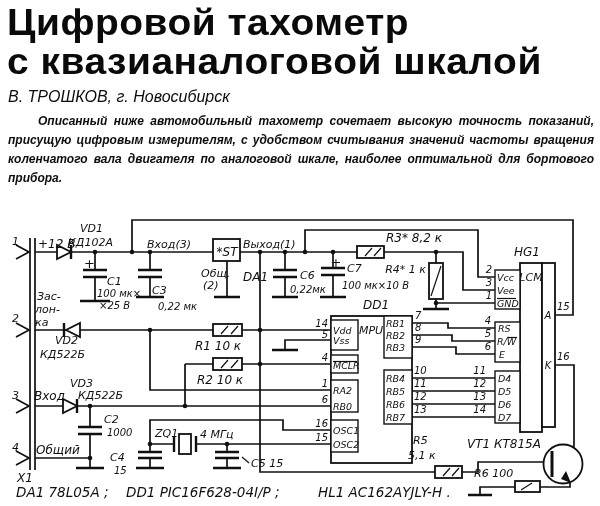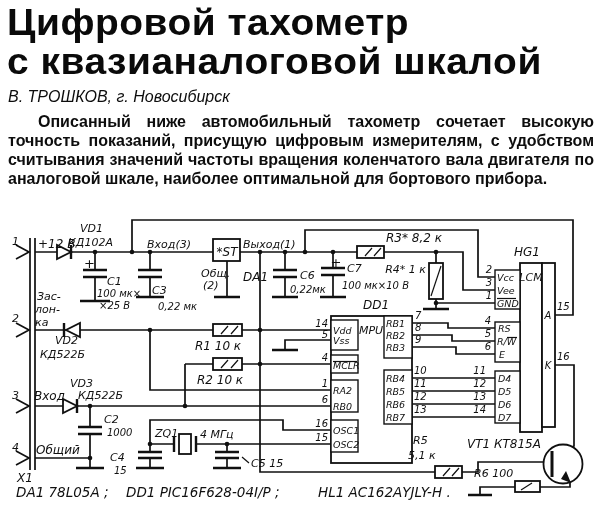--- a/index.html
+++ b/index.html
@@ -2,22 +2,22 @@
 <html><head>
 <meta charset="utf-8">
 <style>
   html,body{margin:0;padding:0;background:#ffffff;}
   .page{position:relative;width:597px;height:506px;background:#ffffff;overflow:hidden;
         font-family:"Liberation Sans",sans-serif;color:#0d0d0d;}
   .title{position:absolute;left:7px;font-weight:bold;font-size:36px;letter-spacing:.5px;
          transform:scaleX(1.08);transform-origin:0 0;white-space:nowrap;color:#0a0a0a;}
   #title1{top:2px;} #title2{top:41px;}
   .author{position:absolute;left:8px;top:88px;font-size:16px;font-weight:normal;font-style:italic;}
-  .lead{position:absolute;left:8px;top:112px;width:586px;margin:0;font-size:16px;line-height:19px;
-        font-weight:bold;text-align:justify;text-indent:30px;}
+  .lead{position:absolute;left:8px;top:112px;width:586px;margin:0;font-size:12px;line-height:19px;
+        font-weight:bold;font-style:italic;text-align:justify;text-indent:30px;}
   .schematic{position:absolute;left:0;top:210px;}
   svg text{font-family:"DejaVu Sans",sans-serif;font-style:italic;fill:#101010;}
   .t9{font-size:9.5px;}.t10{font-size:10px;}.t11{font-size:11px;}.t12{font-size:12px;}
   .t13{font-size:13px;}.cap{font-size:13.5px;}
   .w{fill:none;stroke:#101010;stroke-width:1.7;}
   .w1{fill:none;stroke:#101010;stroke-width:1.2;}
   .w2{fill:none;stroke:#101010;stroke-width:2.4;}
   .box{fill:#ffffff;stroke:#101010;stroke-width:1.8;}
   .box2{fill:#ffffff;stroke:#101010;stroke-width:1.4;}
   .dot{fill:#101010;stroke:none;}

